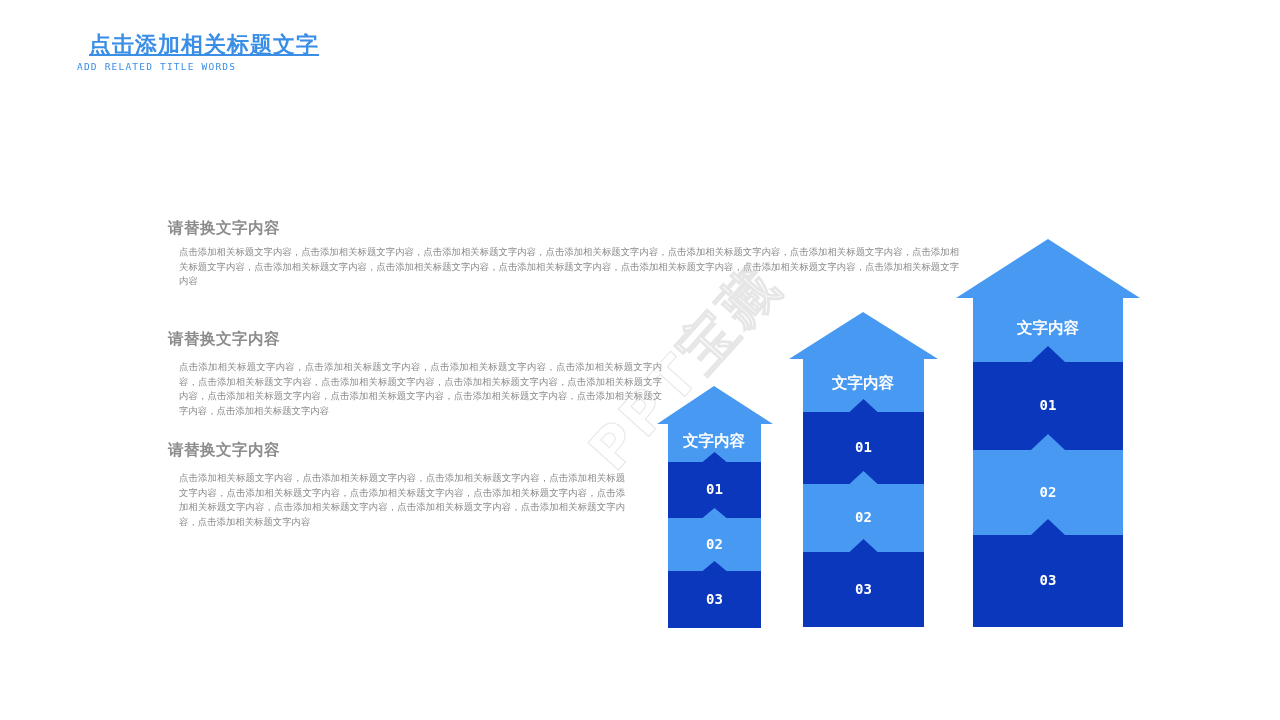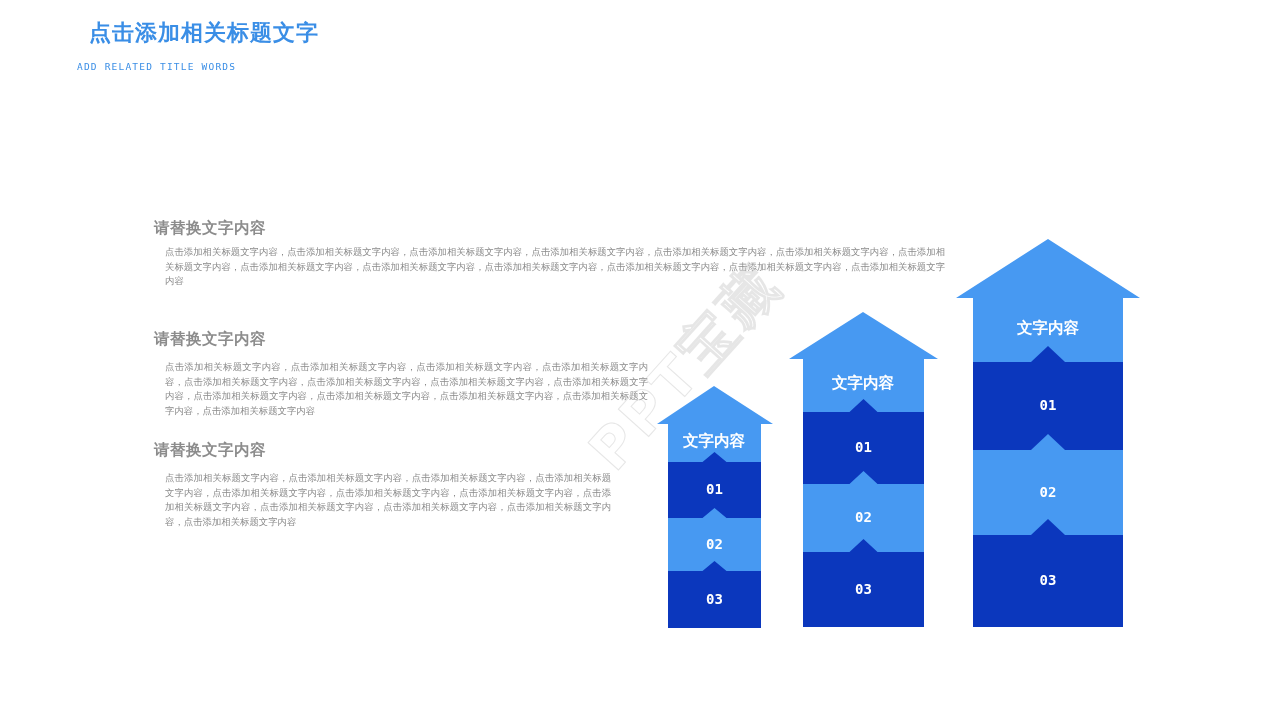--- a/index.html
+++ b/index.html
@@ -2,31 +2,31 @@
 <html><head>
 <meta charset="utf-8">
 <style>
   html, body { margin: 0; padding: 0; }
   body {
     width: 1280px; height: 720px; position: relative; overflow: hidden;
     background: #ffffff;
     font-family: "DejaVu Sans", "Liberation Sans", sans-serif;
   }
   .title {
-    position: absolute; left: 89px; top: 19px;
+    position: absolute; left: 89px; top: 31px;
     font-size: 22px; font-weight: bold; color: #3a8ee6; letter-spacing: 1px;
-    margin: 0; line-height: 28px;
+    margin: 0; line-height: 28px; text-decoration: underline;
   }
   .subtitle {
     position: absolute; left: 77px; top: 61px;
     font-size: 9.5px; color: #3a8ee6; letter-spacing: 1.2px;
     font-family: "DejaVu Sans Mono", "Liberation Mono", monospace;
     line-height: 12px;
   }
-  .block { position: absolute; left: 154px; }
+  .block { position: absolute; left: 168px; }
   .block h3 {
     margin: 0; font-size: 15.5px; font-weight: bold; color: #8c8c8c;
     line-height: 20px; letter-spacing: 0.5px;
   }
   .block p {
     margin: 11px; font-size: 9.4px; color: #8a8a8a; line-height: 14.6px;
     word-break: break-all; text-align: justify;
   }
   #b1 { top: 218px; width: 802px; }
   #b1 p { margin-top: 7px; }

